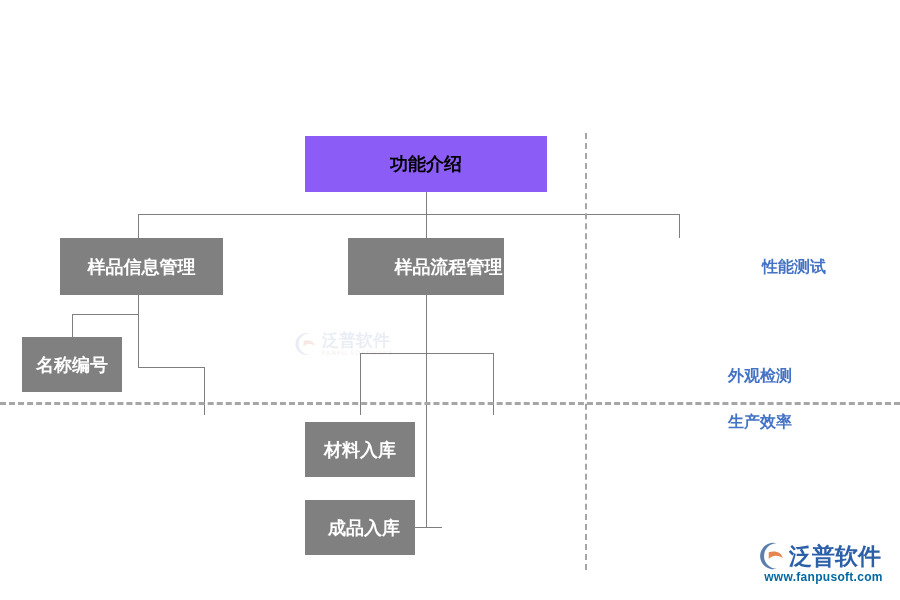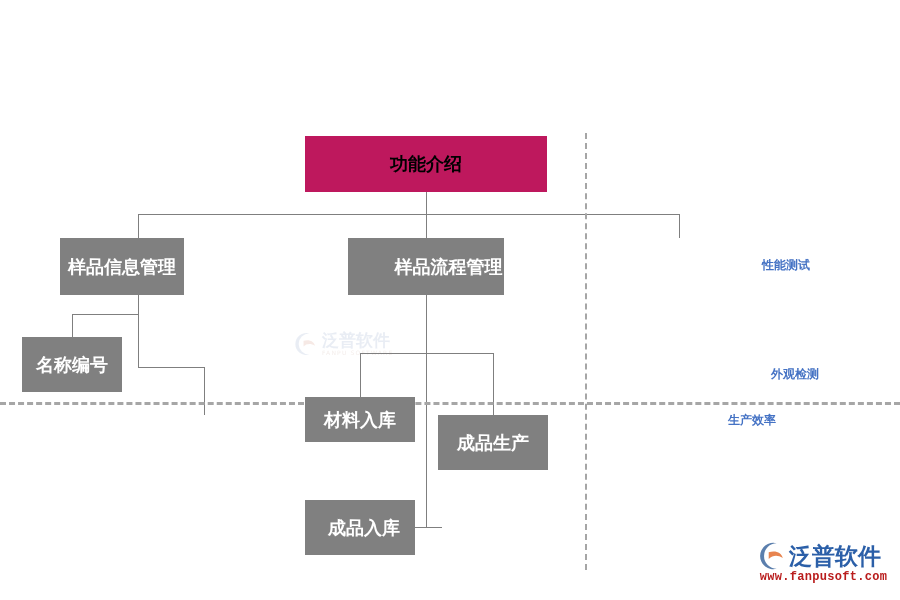--- a/index.html
+++ b/index.html
@@ -31,29 +31,29 @@
     display:flex;
     align-items:center;
     justify-content:center;
     font-family:"DejaVu Serif","Liberation Serif",serif;
     font-weight:bold;
     font-size:18px;
     box-sizing:border-box;
     z-index:4;
   }
   .node.gray{background:#808080;color:#ffffff;}
-  .node.blue{background:#be185d;color:#ffffff;}
+  .node.blue{background:#8b5cf6;color:#ffffff;}
   .node.blue.dark-text{color:#000000;}
 
   
   .side-label{
     position:absolute;
     font-family:"DejaVu Sans","Liberation Sans",sans-serif;
     font-weight:bold;
-    font-size:12px;
+    font-size:16px;
     color:#4472c4;
     white-space:nowrap;
     z-index:4;
   }
 
   
   .ln{position:absolute;background:#7f7f7f;z-index:1;}
   .ln.h{height:1px;}
   .ln.v{width:1px;}
 
@@ -99,22 +99,22 @@
     z-index:5;
   }
   .logo-row{display:flex;align-items:center;height:30px;}
   .logo-mark{width:30px;height:30px;flex:0 0 auto;}
   .logo-cn{
     font-family:"DejaVu Sans","Liberation Sans",sans-serif;
     font-size:23px;font-weight:bold;color:#2b5fa8;letter-spacing:0px;
     margin-left:2px;line-height:30px;white-space:nowrap;
   }
   .logo-url{
-    font-family:Liberation Mono, monospace;
-    font-size:12px;font-weight:bold;color:#b91c1c;letter-spacing:.3px;
+    font-family:Liberation Sans, sans-serif;
+    font-size:12px;font-weight:bold;color:#0369a1;letter-spacing:.3px;
     text-align:center;width:133px;margin-top:-1px;white-space:nowrap;
   }
 </style>
 </head>
 <body>
 
 <div id="canvas">
 
 
   <div class="dash-v" style="left:585px;top:133px;height:437px;"></div>
@@ -151,51 +151,48 @@
   <div class="ln h" style="left:360px;top:353px;width:133px;"></div>
   <div class="ln v" style="left:360px;top:353px;height:62px;"></div>
   <div class="ln v" style="left:493px;top:353px;height:62px;"></div>
   <div class="ln v" style="left:426px;top:353px;height:174px;"></div>
   <div class="ln h" style="left:412px;top:527px;width:30px;"></div>
 
   <div class="node blue dark-text" style="left:305px;top:136px;width:242px;height:56px;">
     <span>功能介绍</span>
   </div>
 
-  <div class="node gray" style="left:60px;top:238px;width:124px;height:57px;">
+  <div class="node gray" style="left:60px;top:238px;width:163px;height:57px;">
     <span>样品信息管理</span>
   </div>
 
   <div class="node gray" style="left:348px;top:238px;width:156px;height:57px;padding-left:45px;">
     <span>样品流程管理</span>
   </div>
 
 
   <div class="node gray" style="left:22px;top:337px;width:100px;height:55px;">
     <span>名称编号</span>
   </div>
 
 
-  <div class="node gray" style="left:305px;top:397px;width:110px;height:45px;">
+  <div class="node gray" style="left:305px;top:422px;width:110px;height:55px;">
     <span>材料入库</span>
   </div>
 
-  <div class="node gray" style="left:438px;top:415px;width:110px;height:55px;">
-    <span>成品生产</span>
-  </div>
 
   <div class="node gray" style="left:305px;top:500px;width:110px;height:55px;padding-left:8px;">
     <span>成品入库</span>
   </div>
 
 
   <div class="side-label" style="left:762px;top:257px;">
     <span>性能测试</span>
   </div>
-  <div class="side-label" style="left:728px;top:366px;margin-left:43px;">
+  <div class="side-label" style="left:728px;top:366px;">
     <span>外观检测</span>
   </div>
   <div class="side-label" style="left:728px;top:412px;">
     <span>生产效率</span>
   </div>
 
   <div class="logo">
     <div class="logo-row">
       <div class="logo-mark">
         <svg viewBox="0 0 32 32" width="30" height="30">

